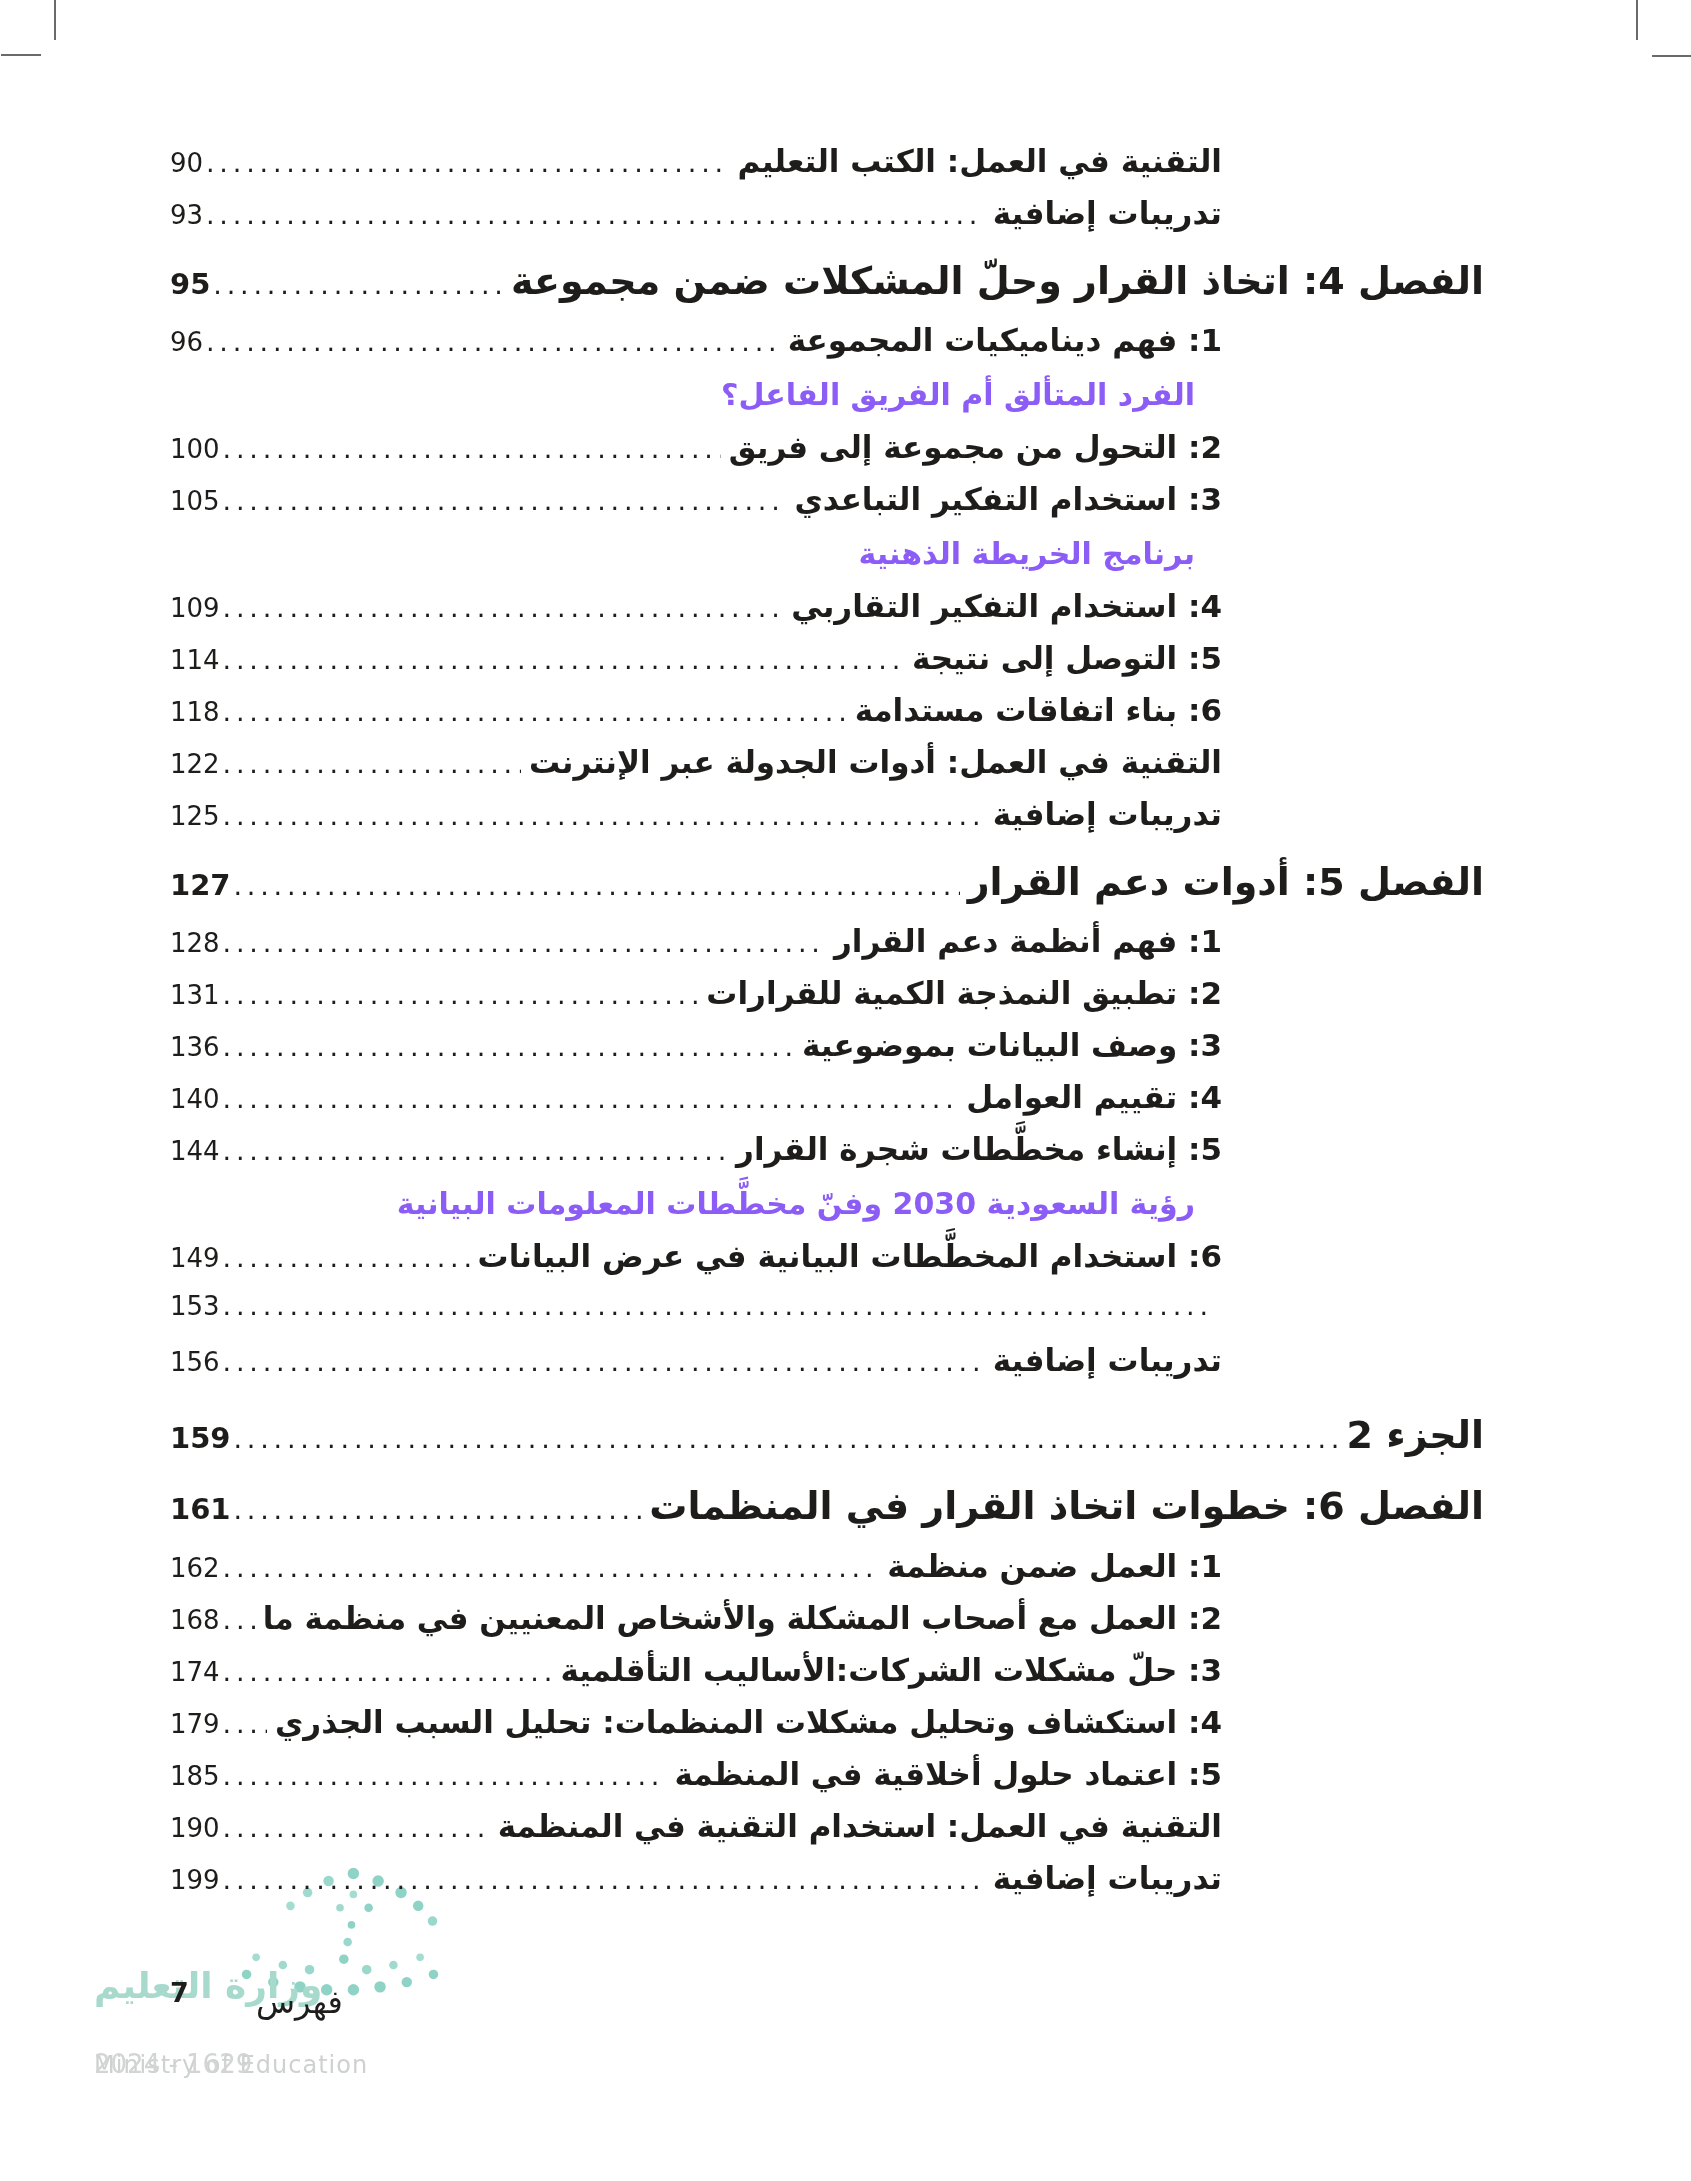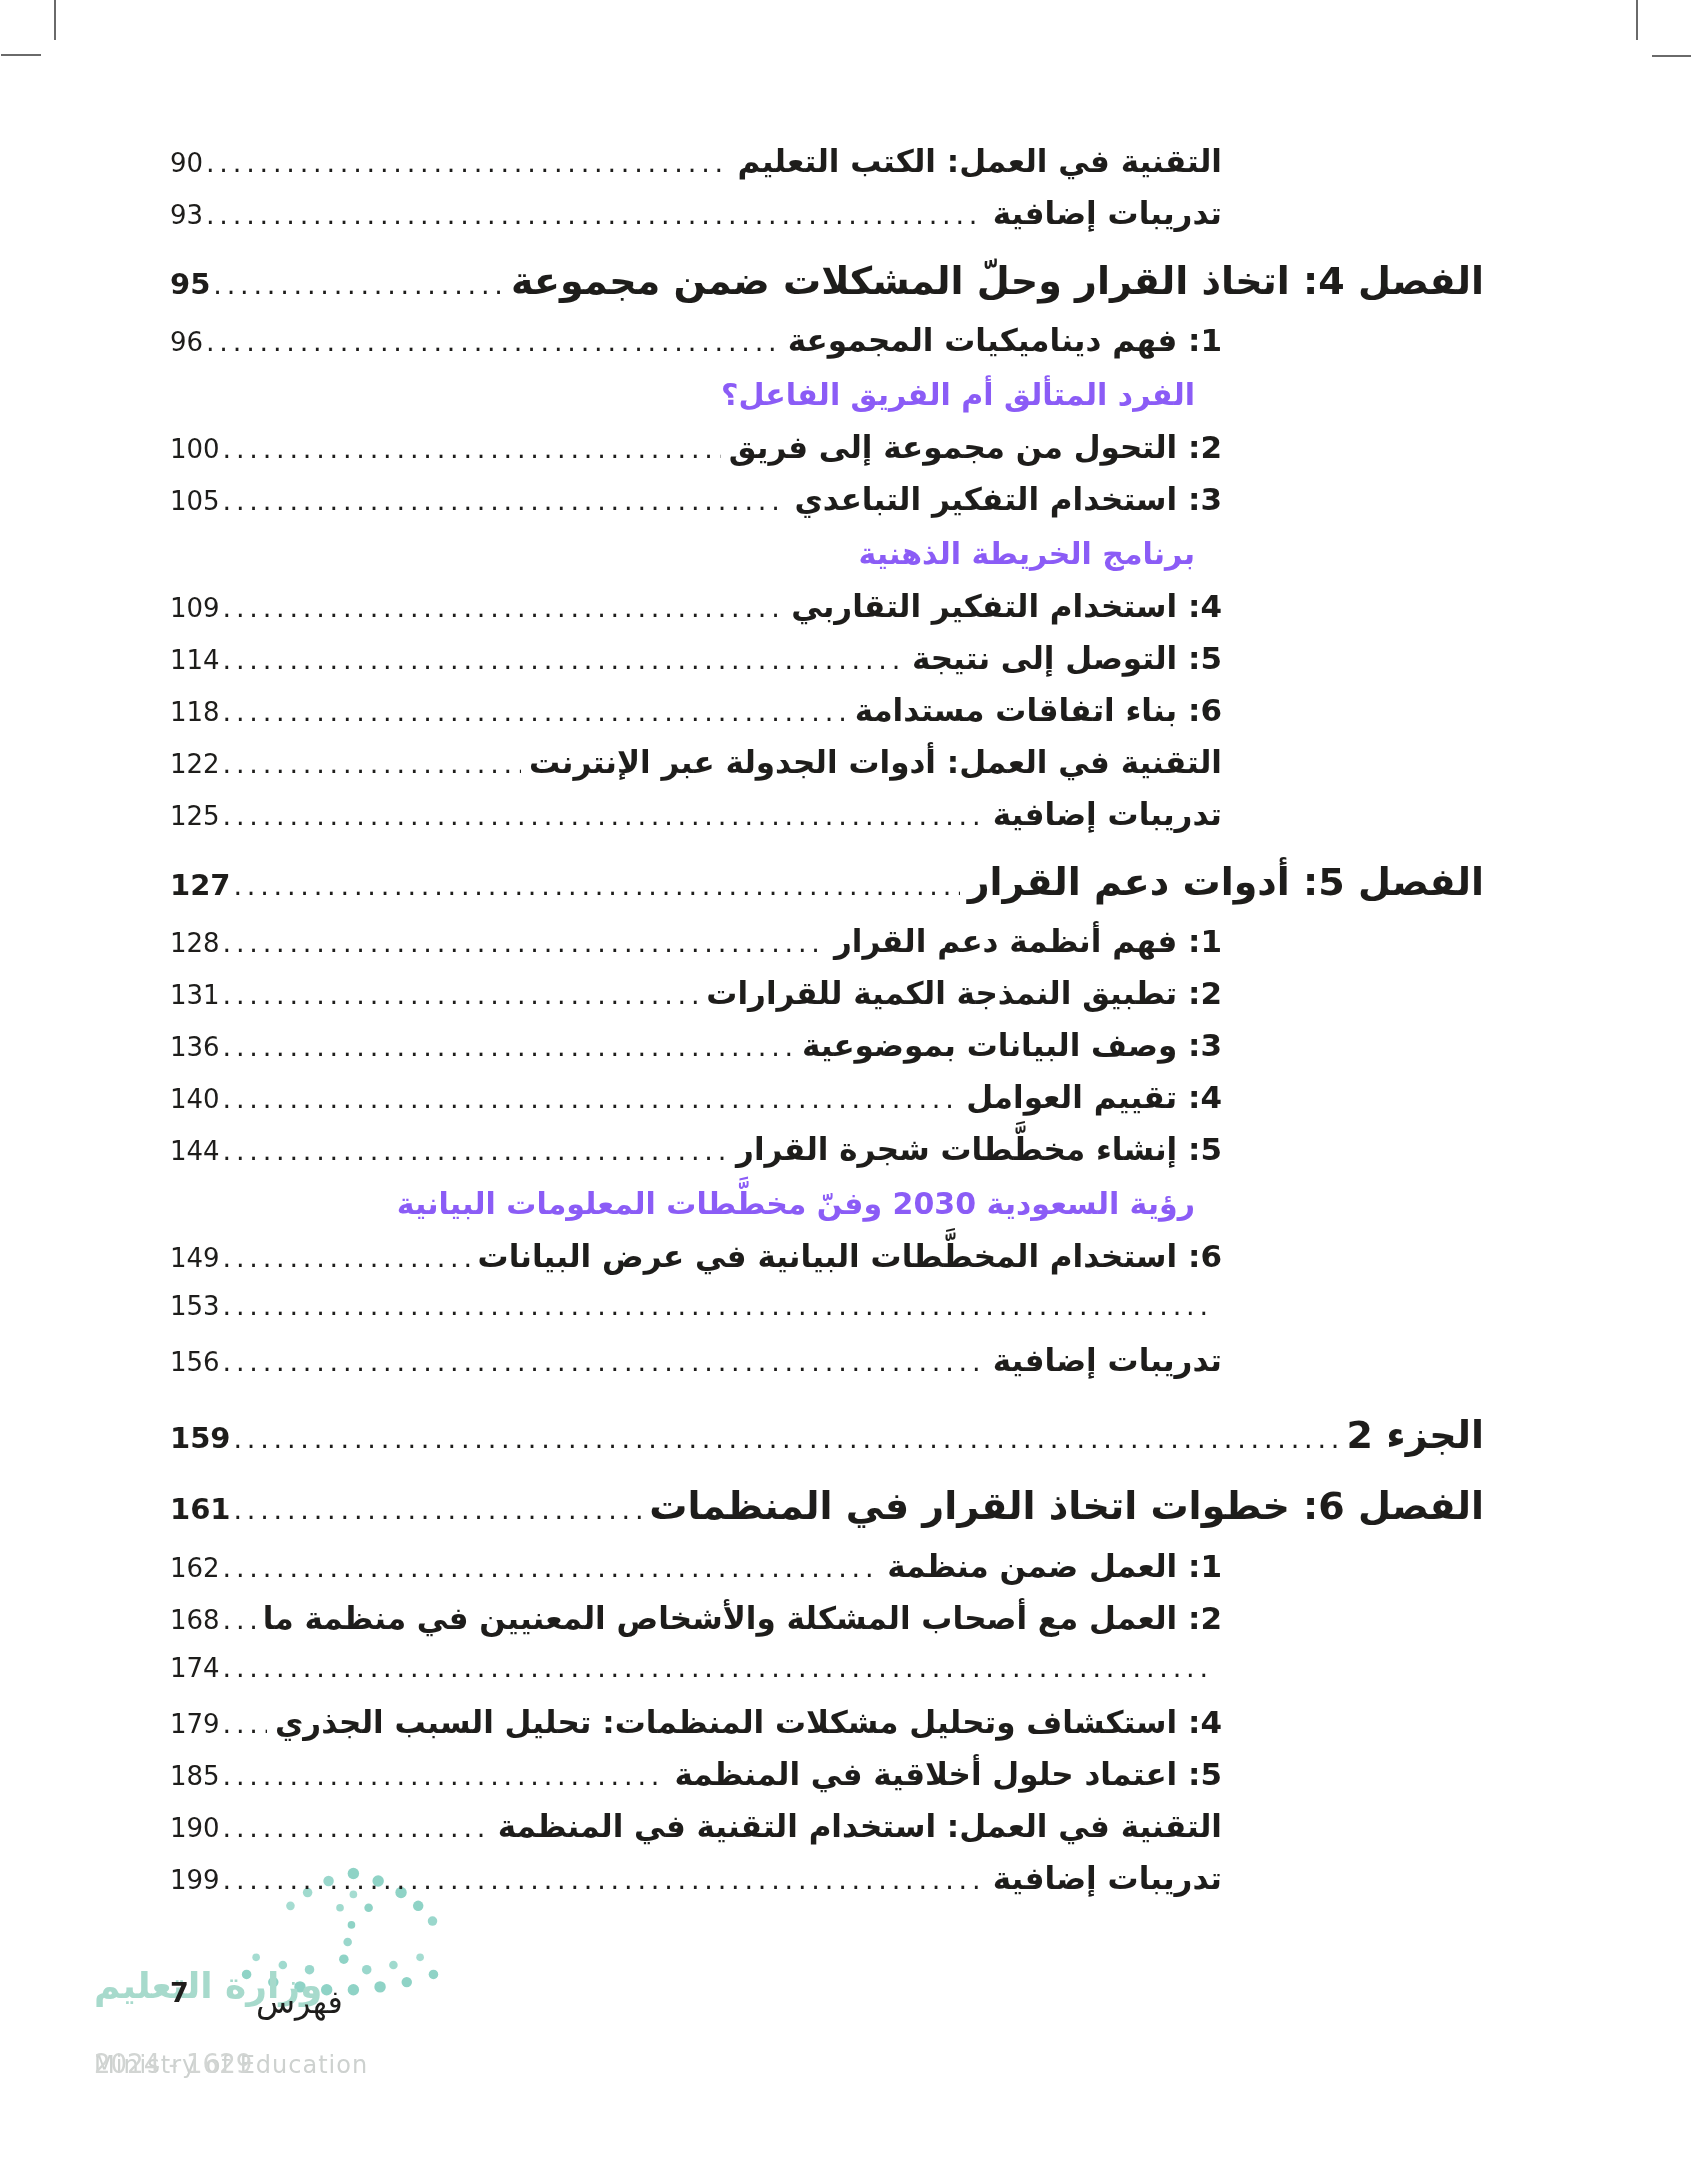--- a/index.html
+++ b/index.html
@@ -230,20 +230,21 @@
       <span class="t">1: العمل ضمن منظمة</span>
       <span class="leader">............................................................................................................................................................................................................................</span>
       <span class="num">162</span>
     </div>
     <div class="row item">
       <span class="t">2: العمل مع أصحاب المشكلة والأشخاص المعنيين في منظمة ما</span>
       <span class="leader">............................................................................................................................................................................................................................</span>
       <span class="num">168</span>
     </div>
     <div class="row item">
+      <span class="t">3: حلّ مشكلات الشركات:الأساليب التأقلمية</span>
       <span class="leader">............................................................................................................................................................................................................................</span>
       <span class="num">174</span>
     </div>
     <div class="row item">
       <span class="t">4: استكشاف وتحليل مشكلات المنظمات: تحليل السبب الجذري</span>
       <span class="leader">............................................................................................................................................................................................................................</span>
       <span class="num">179</span>
     </div>
     <div class="row item">
       <span class="t">5: اعتماد حلول أخلاقية في المنظمة</span>

